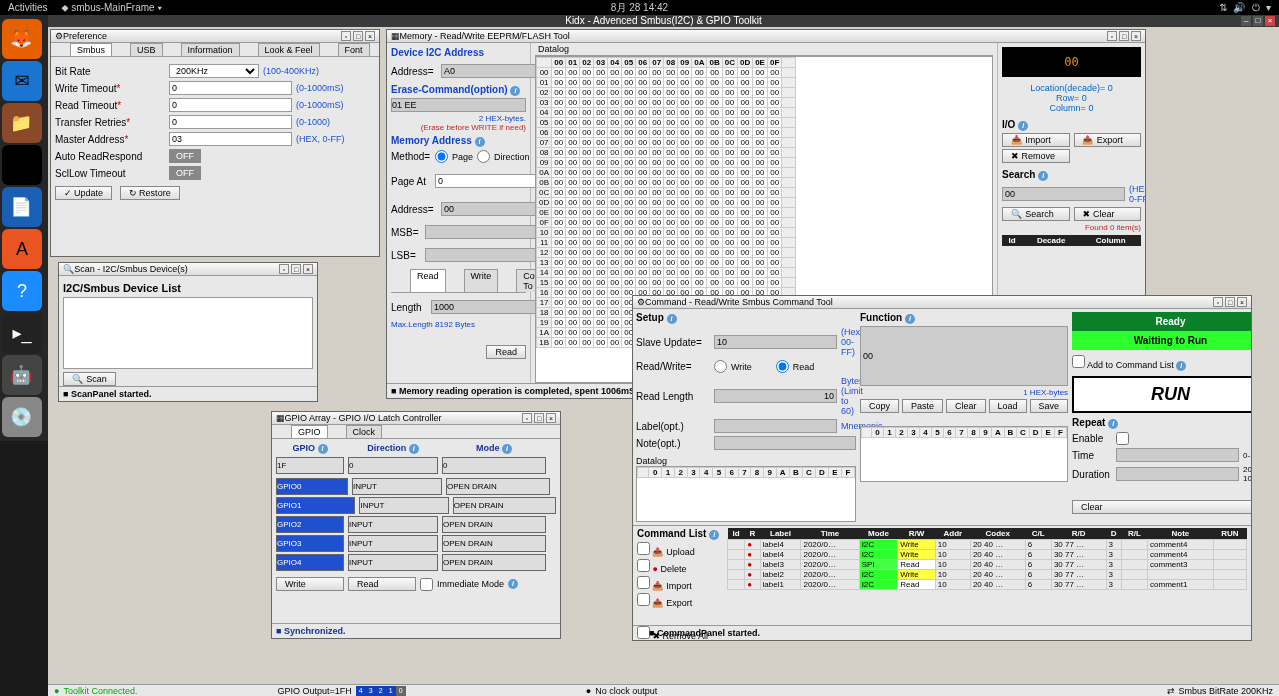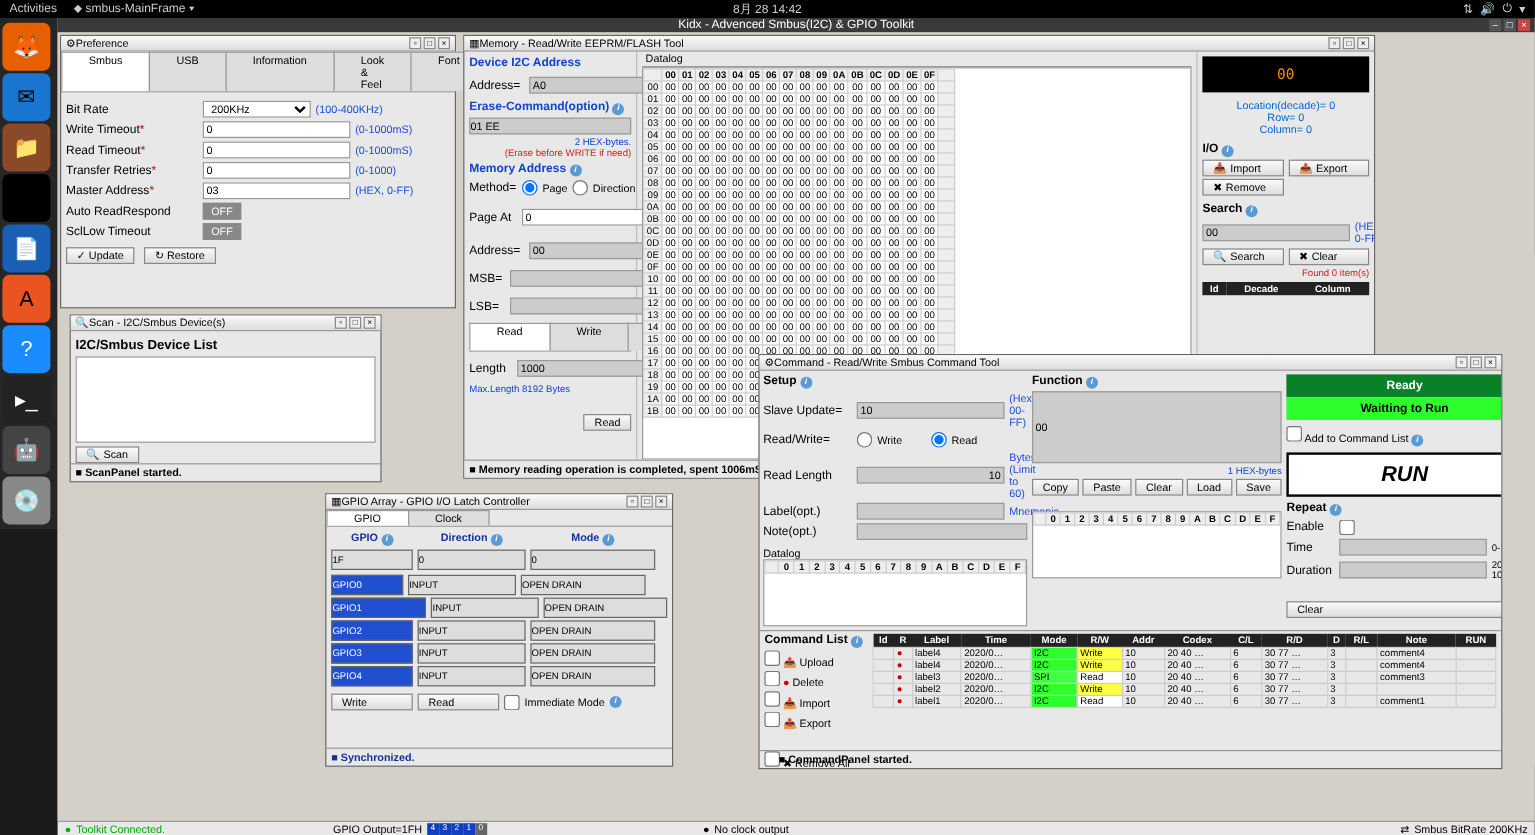--- a/index.html
+++ b/index.html
@@ -15,21 +15,21 @@
 .wc span { width:10px; height:10px; display:inline-flex; align-items:center; justify-content:center; font-size:8px; }
 .wc .min{background:#555;} .wc .max{background:#555;} .wc .close{background:#c44;}
 .menubar { height: 14px; background: #e8e8e8; border-bottom: 1px solid #999; display: flex; gap: 12px; padding: 0 6px; font-size: 10px; align-items: center; }
 .workspace { flex: 1; position: relative; background: #d4d0c8; }
 .panel { position: absolute; background: #e8e8e8; border: 1px solid #666; display: flex; flex-direction: column; }
 .panel-title { height: 13px; background: linear-gradient(#fafafa,#dcdcdc); border-bottom: 1px solid #999; display: flex; align-items: center; padding: 0 4px; font-size: 9px; }
 .panel-title .pwc { margin-left: auto; display: flex; gap: 2px; }
 .pwc span { width: 10px; height: 10px; border: 1px solid #888; font-size: 7px; display:inline-flex;align-items:center;justify-content:center;background:#eee;}
 .panel-body { flex: 1; padding: 4px; overflow: hidden; font-size: 9px; }
 .tabstrip { display: flex; border-bottom: 1px solid #999; font-size: 9px; }
-.tab { padding: 1px 22px; border: 1px solid #999; border-bottom: none; background: #ddd; margin-right: -1px; }
+.tab { padding: 1px 6px; border: 1px solid #999; border-bottom: none; background: #ddd; margin-right: -1px; margin-left: 19px; }
 .tab.active { background: #fff; }
 .form-row { display: flex; align-items: center; margin: 3px 0; gap: 4px; }
 .form-row label { flex: 0 0 110px; font-size: 10px; }
 .red-asterisk { color: #c00; }
 .form-row input[type=text], .form-row select { flex: 0 0 90px; font-size: 9px; height: 14px; border: 1px solid #999; padding: 0 2px; background: #fff; }
 .hint { color: #1a4fd6; font-size: 9px; }
 .btn { border: 1px solid #888; background: linear-gradient(#fafafa,#ddd); padding: 1px 8px; font-size: 9px; cursor: pointer; display:inline-flex;align-items:center;gap:3px;}
 .btn.off { background: #888; color: #fff; padding: 1px 6px; }
 .heading { font-weight: bold; font-size: 11px; margin: 2px 0; }
 .hexgrid { font-family: monospace; font-size: 8px; background: #fff; border: 1px solid #999; overflow: auto; }
@@ -881,21 +881,21 @@
           <div style="width:90px"><span>Direction</span> <span class="info-i">i</span></div>
           <div style="width:104px"><span>Mode</span> <span class="info-i">i</span></div>
         </div>
         <div style="display:flex;gap:4px;margin-bottom:4px">
           <div class="gpio-btn gpio-grey" style="width:68px">1F</div>
           <div class="gpio-btn gpio-grey" style="width:90px">0</div>
           <div class="gpio-btn gpio-grey" style="width:104px">0</div>
         </div>
         <div id="gpio-rows">
             <div style="display:flex;gap:4px;margin:2px 0">
-    <div class="gpio-btn gpio-blue" style="width:60px">GPIO0</div>
+    <div class="gpio-btn gpio-blue" style="width:72px">GPIO0</div>
     <div class="gpio-btn gpio-grey" style="width:90px">INPUT</div>
     <div class="gpio-btn gpio-grey" style="width:104px">OPEN DRAIN</div>
             </div>
             <div style="display:flex;gap:4px;margin:2px 0">
     <div class="gpio-btn gpio-blue" style="width:80px">GPIO1</div>
     <div class="gpio-btn gpio-grey" style="width:90px">INPUT</div>
     <div class="gpio-btn gpio-grey" style="width:104px">OPEN DRAIN</div>
             </div>
             <div style="display:flex;gap:4px;margin:2px 0">
     <div class="gpio-btn gpio-blue" style="width:68px">GPIO2</div>

